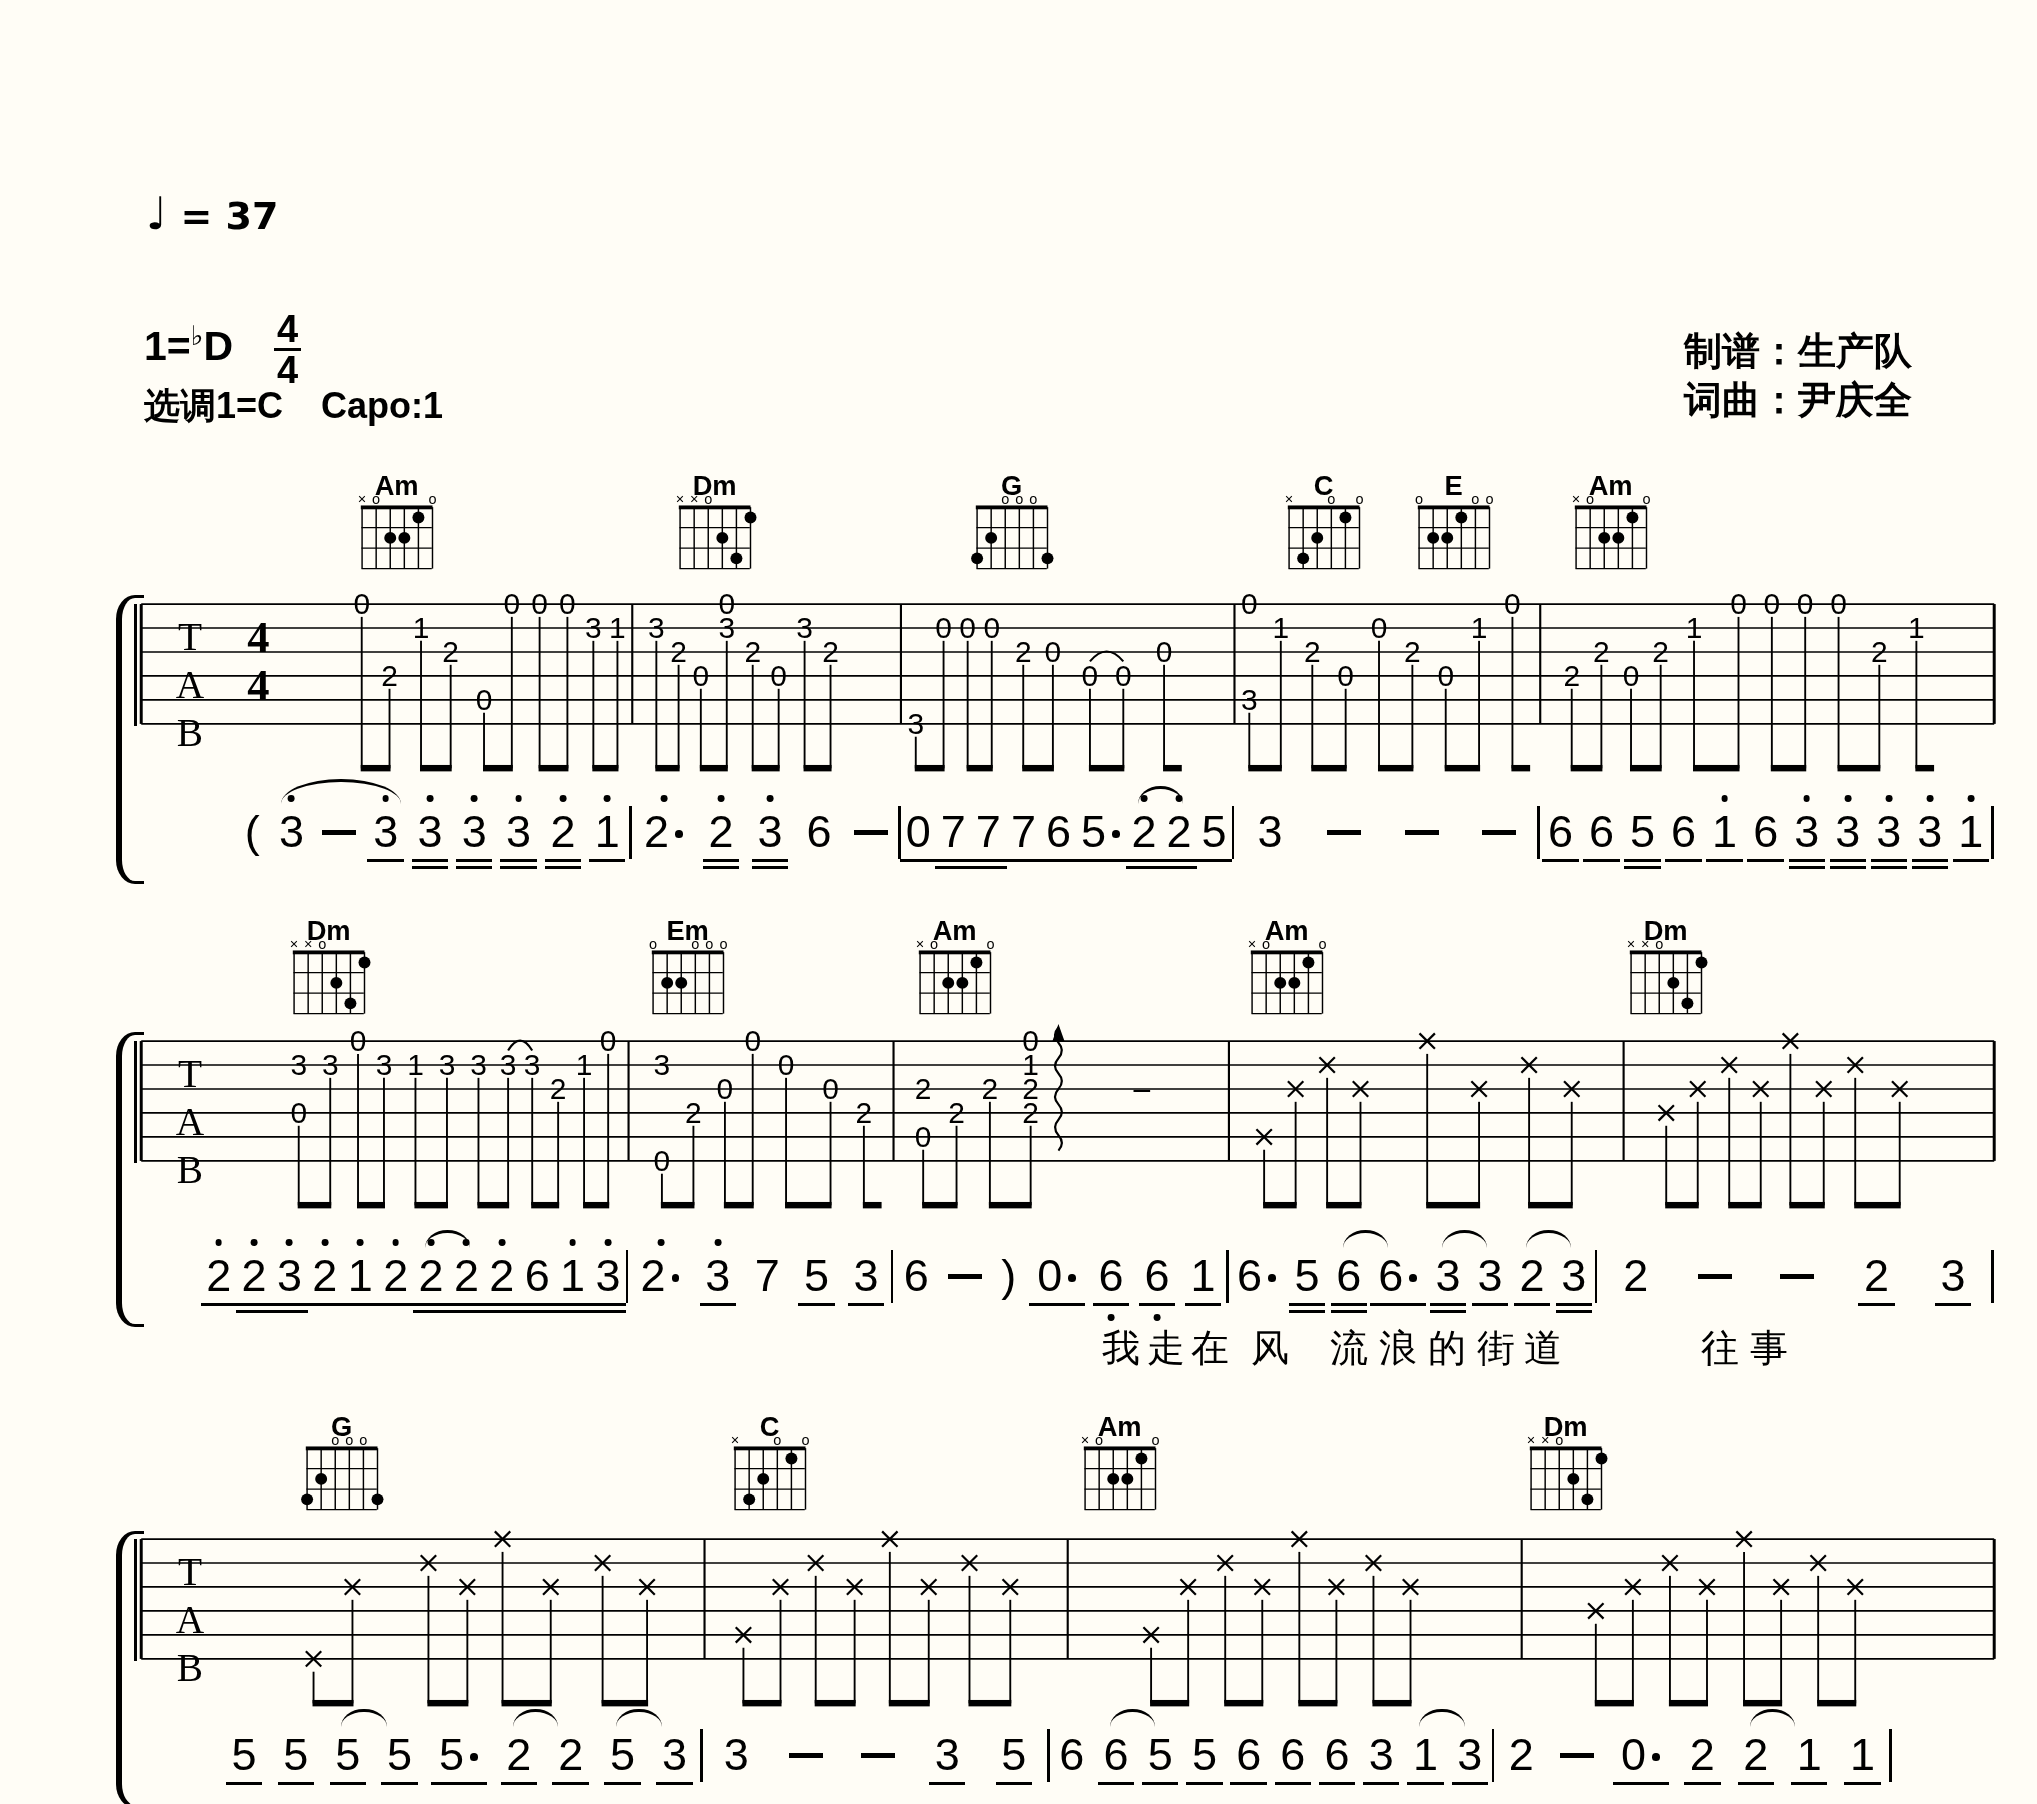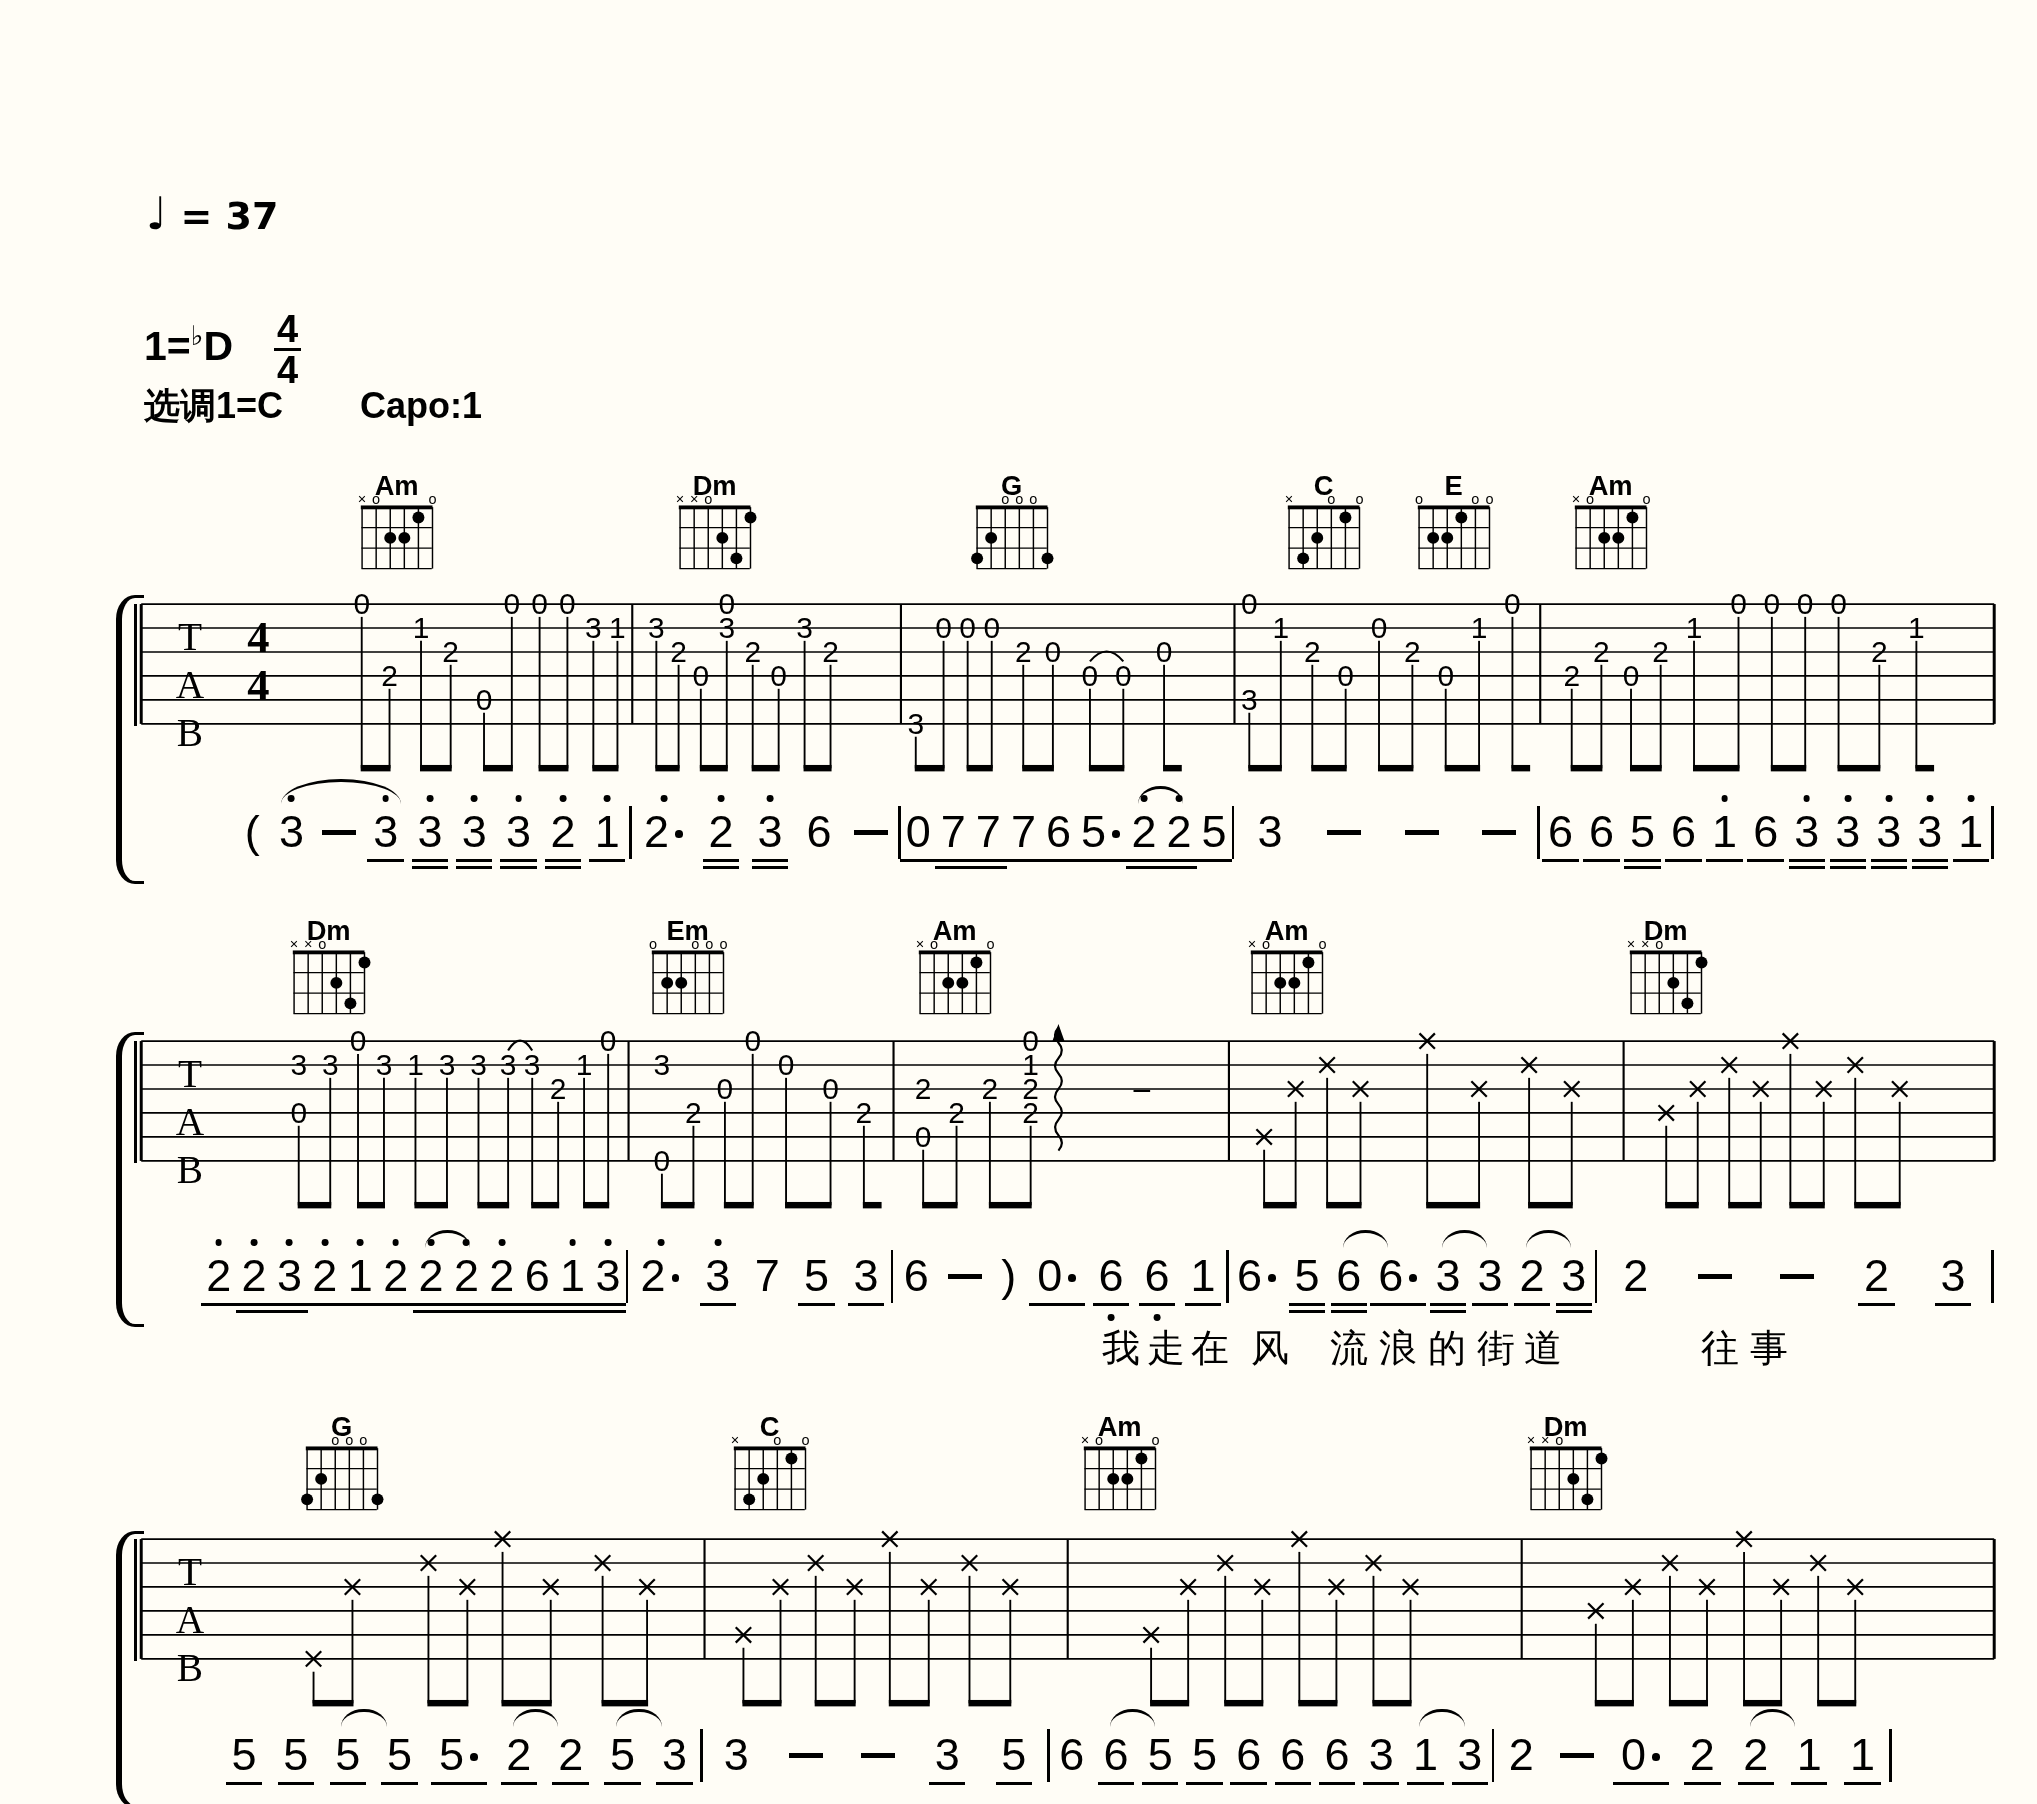--- a/index.html
+++ b/index.html
@@ -8,21 +8,21 @@
   .title{position:absolute;top:75px;left:0;width:100%;text-align:center;font-size:101px;font-weight:900;letter-spacing:5.1px;}
   .subtitle{position:absolute;top:241px;left:0;width:100%;text-align:center;font-size:48px;font-weight:700;letter-spacing:1.7px;}
   .tempo{position:absolute;left:146px;top:187px;font-size:38px;font-weight:600;font-family:"DejaVu Sans",sans-serif;}
   .tempo .note{font-size:45px;}
   .keyline{position:absolute;left:144px;top:310px;font-size:41px;font-weight:700;}
   .keyline .flat{vertical-align:15.4px;font-size:27px;font-family:"DejaVu Sans",sans-serif;}
   .ts{display:inline-flex;flex-direction:column;vertical-align:middle;margin-left:29px;font-size:38px;line-height:1.0;text-align:center;}
   .ts .tsn{border-bottom:3.4px solid #000;padding:0 3.4px;}
   .ts .tsd{padding:0 3.4px;}
   .altline{position:absolute;left:144px;top:382px;font-size:36px;font-weight:700;}
-  .altline .capo{margin-left:67px;}
+  .altline .capo{margin-left:28px;}
   .credits{position:absolute;right:125px;top:327px;font-size:38px;font-weight:600;text-align:left;line-height:1.3;}
   .chord{position:absolute;width:99px;}
   .brace{position:absolute;left:116px;width:22px;border-left:6px solid #000;border-top:3.4px solid #000;border-bottom:3.4px solid #000;border-top-left-radius:19px 24px;border-bottom-left-radius:19px 24px;}
   .brace2{position:absolute;left:134px;width:2.6px;background:#000;}
   .tabsvg{position:absolute;left:0;}
   .jpline{position:absolute;display:flex;align-items:flex-start;}
   .jpm{display:flex;justify-content:space-around;align-items:flex-start;box-sizing:border-box;}
   .jp{position:relative;display:inline-block;font-size:45px;line-height:1.05;font-weight:500;padding:0 1.7px;}
   .jp-paren{font-weight:400;}
   .jp .jp-ud{position:absolute;top:-13px;left:50%;transform:translateX(-50%);width:6.8px;height:6.8px;border-radius:50%;background:#000;}
@@ -49,20 +49,24 @@
   <div class="keyline">
     <span>1=</span><span class="flat">♭</span><span>D</span>
     <span class="ts">
       <span class="tsn">4</span>
       <span class="tsd">4</span>
     </span>
   </div>
   <div class="altline">
     <span>选调1=C</span>
     <span class="capo">Capo:1</span>
+  </div>
+  <div class="credits">
+    <div>制谱：生产队</div>
+    <div>词曲：尹庆全</div>
   </div>
   <div id="score">
       <div class="chord" style="left: 348px; top: 473px;"><svg width="99" height="111" viewBox="0 0 116 130">
           <text x="57" y="26" font-size="32" font-family="&quot;Liberation Sans&quot;,&quot;DejaVu Sans&quot;,sans-serif" font-weight="600" text-anchor="middle" fill="#000">Am</text>
           <rect x="15" y="38" width="84" height="4.5" fill="#000"></rect>
           <line x1="15.8" y1="64" x2="98.2" y2="64" stroke="#000" stroke-width="1.7"></line>
           <line x1="15.8" y1="88" x2="98.2" y2="88" stroke="#000" stroke-width="1.7"></line>
           <line x1="15.8" y1="112" x2="98.2" y2="112" stroke="#000" stroke-width="1.7"></line>
           <line x1="16.5" y1="40" x2="16.5" y2="112" stroke="#000" stroke-width="1.7"></line>
           <line x1="33" y1="40" x2="33" y2="112" stroke="#000" stroke-width="1.7"></line>

